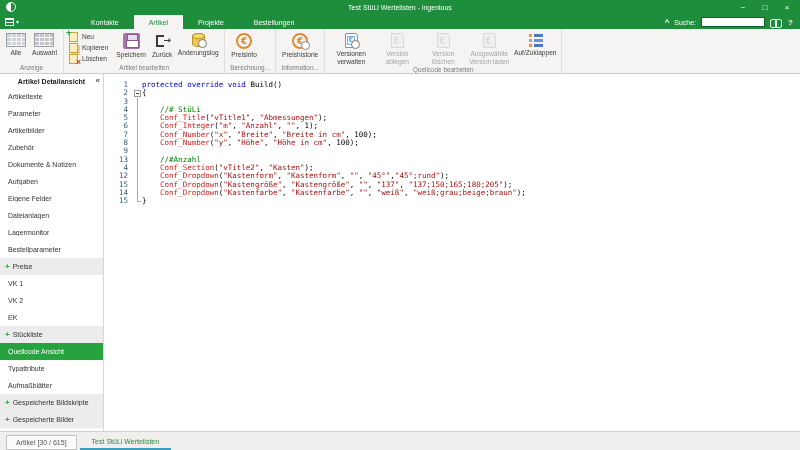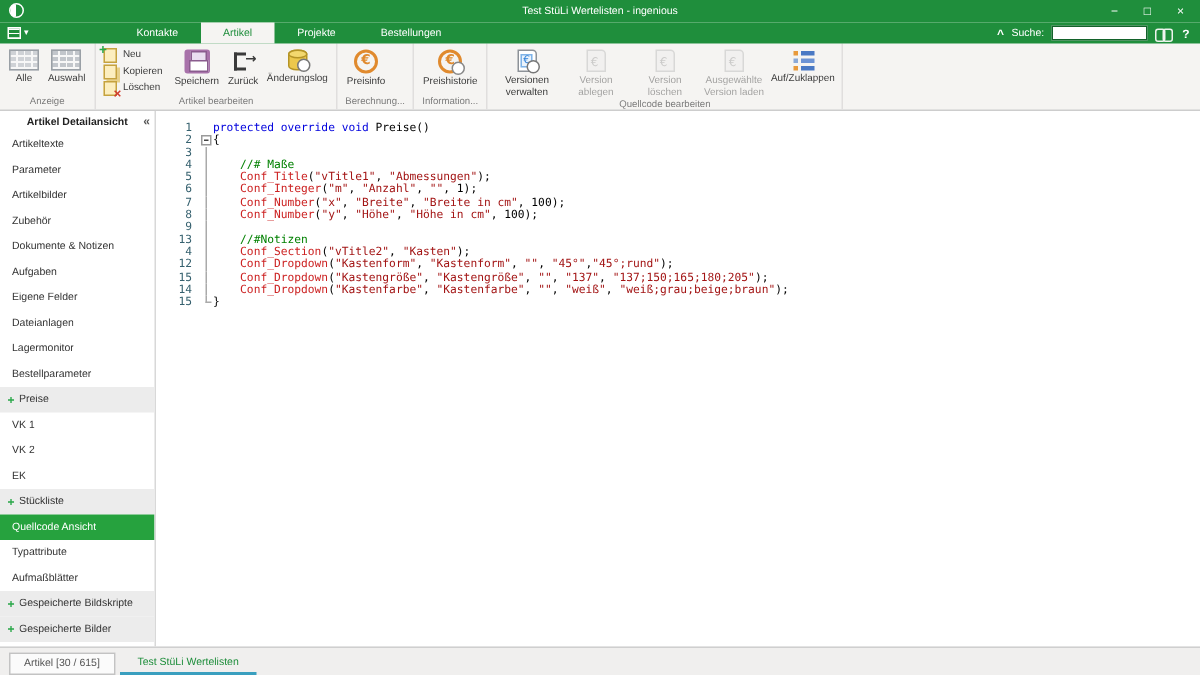--- a/index.html
+++ b/index.html
@@ -311,36 +311,36 @@
             <div class="plus">+</div>
             <div class="slabel">Gespeicherte Bilder</div>
           </div>
         </div>
     </div>
     <div class="editor">
       <div>
           <div class="eline">
             <div class="ln">1</div>
             <div class="fold"></div>
-            <div class="codetext"><span class="tk-kw">protected override void </span><span class="tk-pl">Preise()</span></div>
+            <div class="codetext"><span class="tk-kw">protected override void </span><span class="tk-pl">Build()</span></div>
           </div>
           <div class="eline">
             <div class="ln">2</div>
             <div class="fold fold-start"></div>
             <div class="codetext"><span class="tk-pl">{</span></div>
           </div>
           <div class="eline">
             <div class="ln">3</div>
             <div class="fold fold-mid"></div>
             <div class="codetext"></div>
           </div>
           <div class="eline">
             <div class="ln">4</div>
             <div class="fold fold-mid"></div>
-            <div class="codetext"><span class="tk-c">    //# Maße</span></div>
+            <div class="codetext"><span class="tk-c">    //# StüLi</span></div>
           </div>
           <div class="eline">
             <div class="ln">5</div>
             <div class="fold fold-mid"></div>
             <div class="codetext"><span class="tk-pl">    </span><span class="tk-fn">Conf_Title</span><span class="tk-pl">(</span><span class="tk-str">"vTitle1"</span><span class="tk-pl">, </span><span class="tk-str">"Abmessungen"</span><span class="tk-pl">);</span></div>
           </div>
           <div class="eline">
             <div class="ln">6</div>
             <div class="fold fold-mid"></div>
             <div class="codetext"><span class="tk-pl">    </span><span class="tk-fn">Conf_Integer</span><span class="tk-pl">(</span><span class="tk-str">"m"</span><span class="tk-pl">, </span><span class="tk-str">"Anzahl"</span><span class="tk-pl">, </span><span class="tk-str">""</span><span class="tk-pl">, 1);</span></div>
@@ -356,21 +356,21 @@
             <div class="codetext"><span class="tk-pl">    </span><span class="tk-fn">Conf_Number</span><span class="tk-pl">(</span><span class="tk-str">"y"</span><span class="tk-pl">, </span><span class="tk-str">"Höhe"</span><span class="tk-pl">, </span><span class="tk-str">"Höhe in cm"</span><span class="tk-pl">, 100);</span></div>
           </div>
           <div class="eline">
             <div class="ln">9</div>
             <div class="fold fold-mid"></div>
             <div class="codetext"></div>
           </div>
           <div class="eline">
             <div class="ln">13</div>
             <div class="fold fold-mid"></div>
-            <div class="codetext"><span class="tk-c">    //#Notizen</span></div>
+            <div class="codetext"><span class="tk-c">    //#Anzahl</span></div>
           </div>
           <div class="eline">
             <div class="ln">4</div>
             <div class="fold fold-mid"></div>
             <div class="codetext"><span class="tk-pl">    </span><span class="tk-fn">Conf_Section</span><span class="tk-pl">(</span><span class="tk-str">"vTitle2"</span><span class="tk-pl">, </span><span class="tk-str">"Kasten"</span><span class="tk-pl">);</span></div>
           </div>
           <div class="eline">
             <div class="ln">12</div>
             <div class="fold fold-mid"></div>
             <div class="codetext"><span class="tk-pl">    </span><span class="tk-fn">Conf_Dropdown</span><span class="tk-pl">(</span><span class="tk-str">"Kastenform"</span><span class="tk-pl">, </span><span class="tk-str">"Kastenform"</span><span class="tk-pl">, </span><span class="tk-str">""</span><span class="tk-pl">, </span><span class="tk-str">"45°"</span><span class="tk-pl">,</span><span class="tk-str">"45°;rund"</span><span class="tk-pl">);</span></div>

